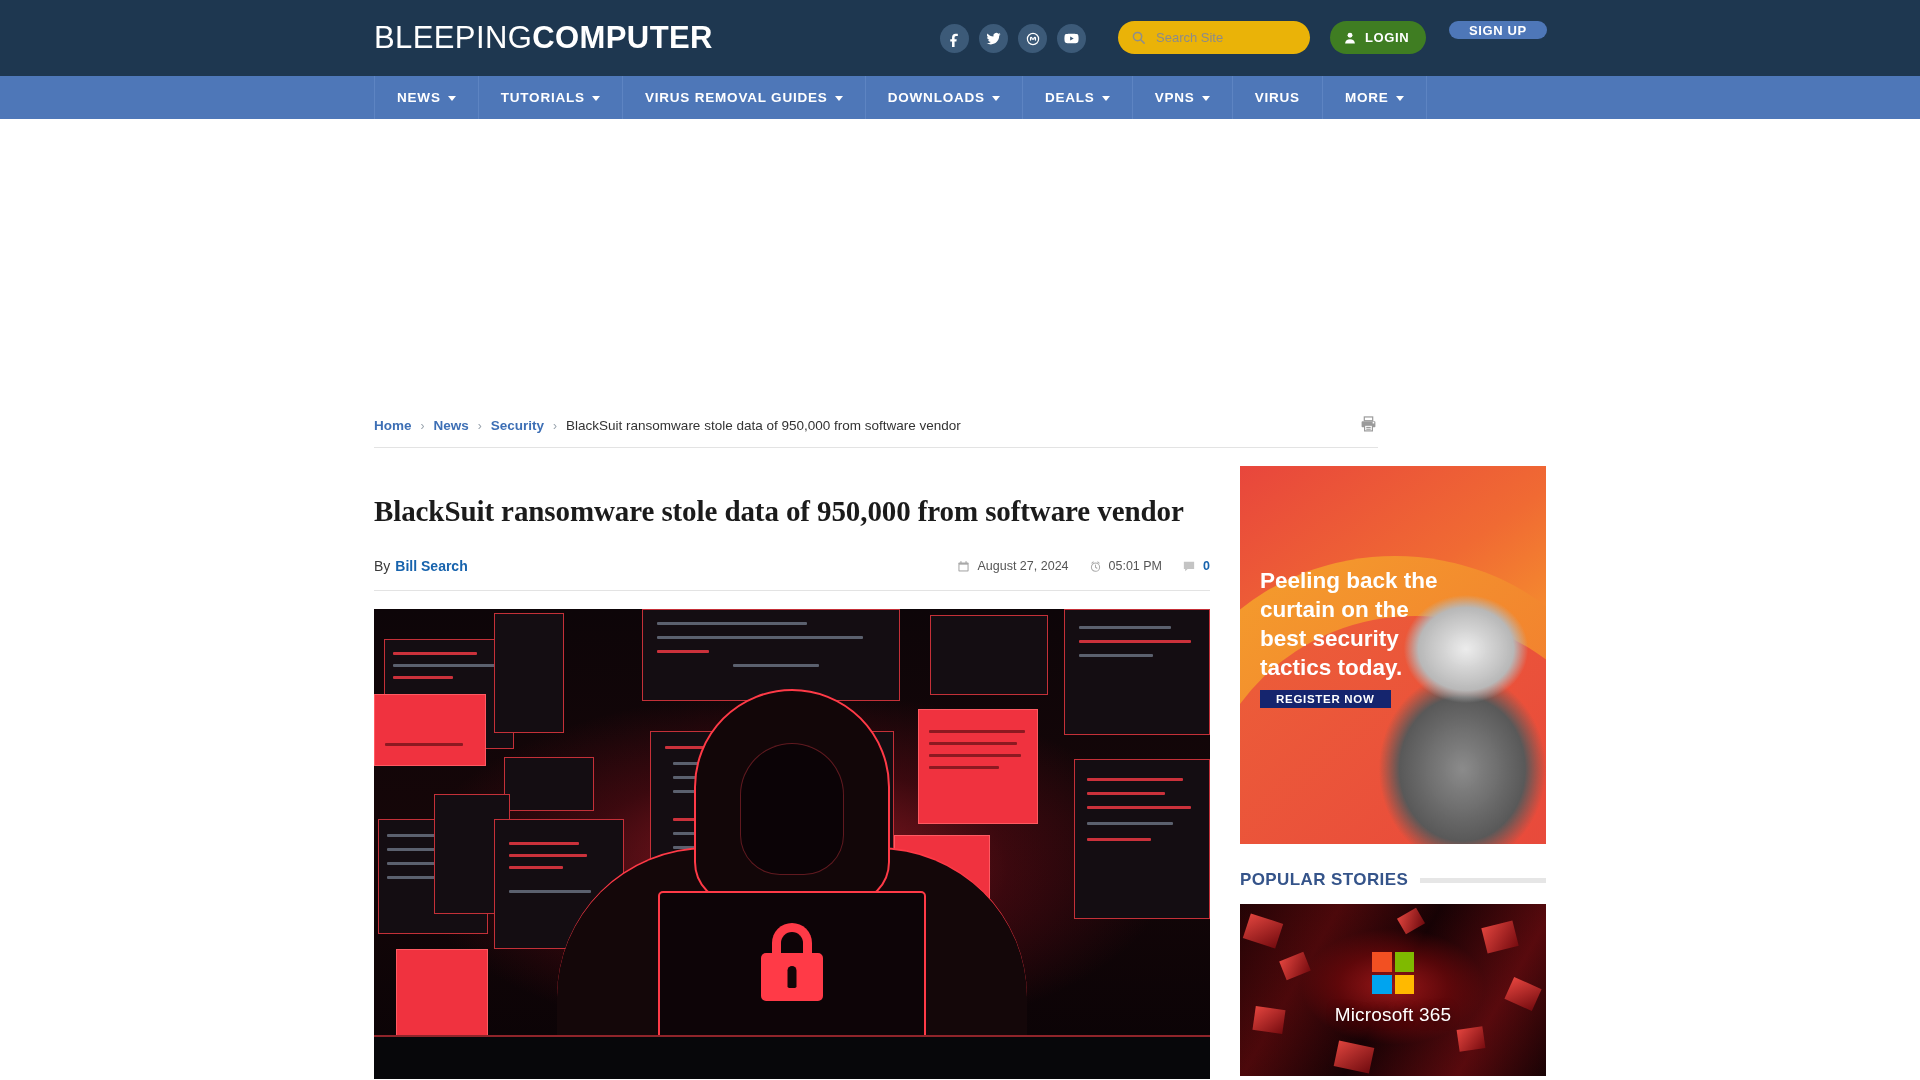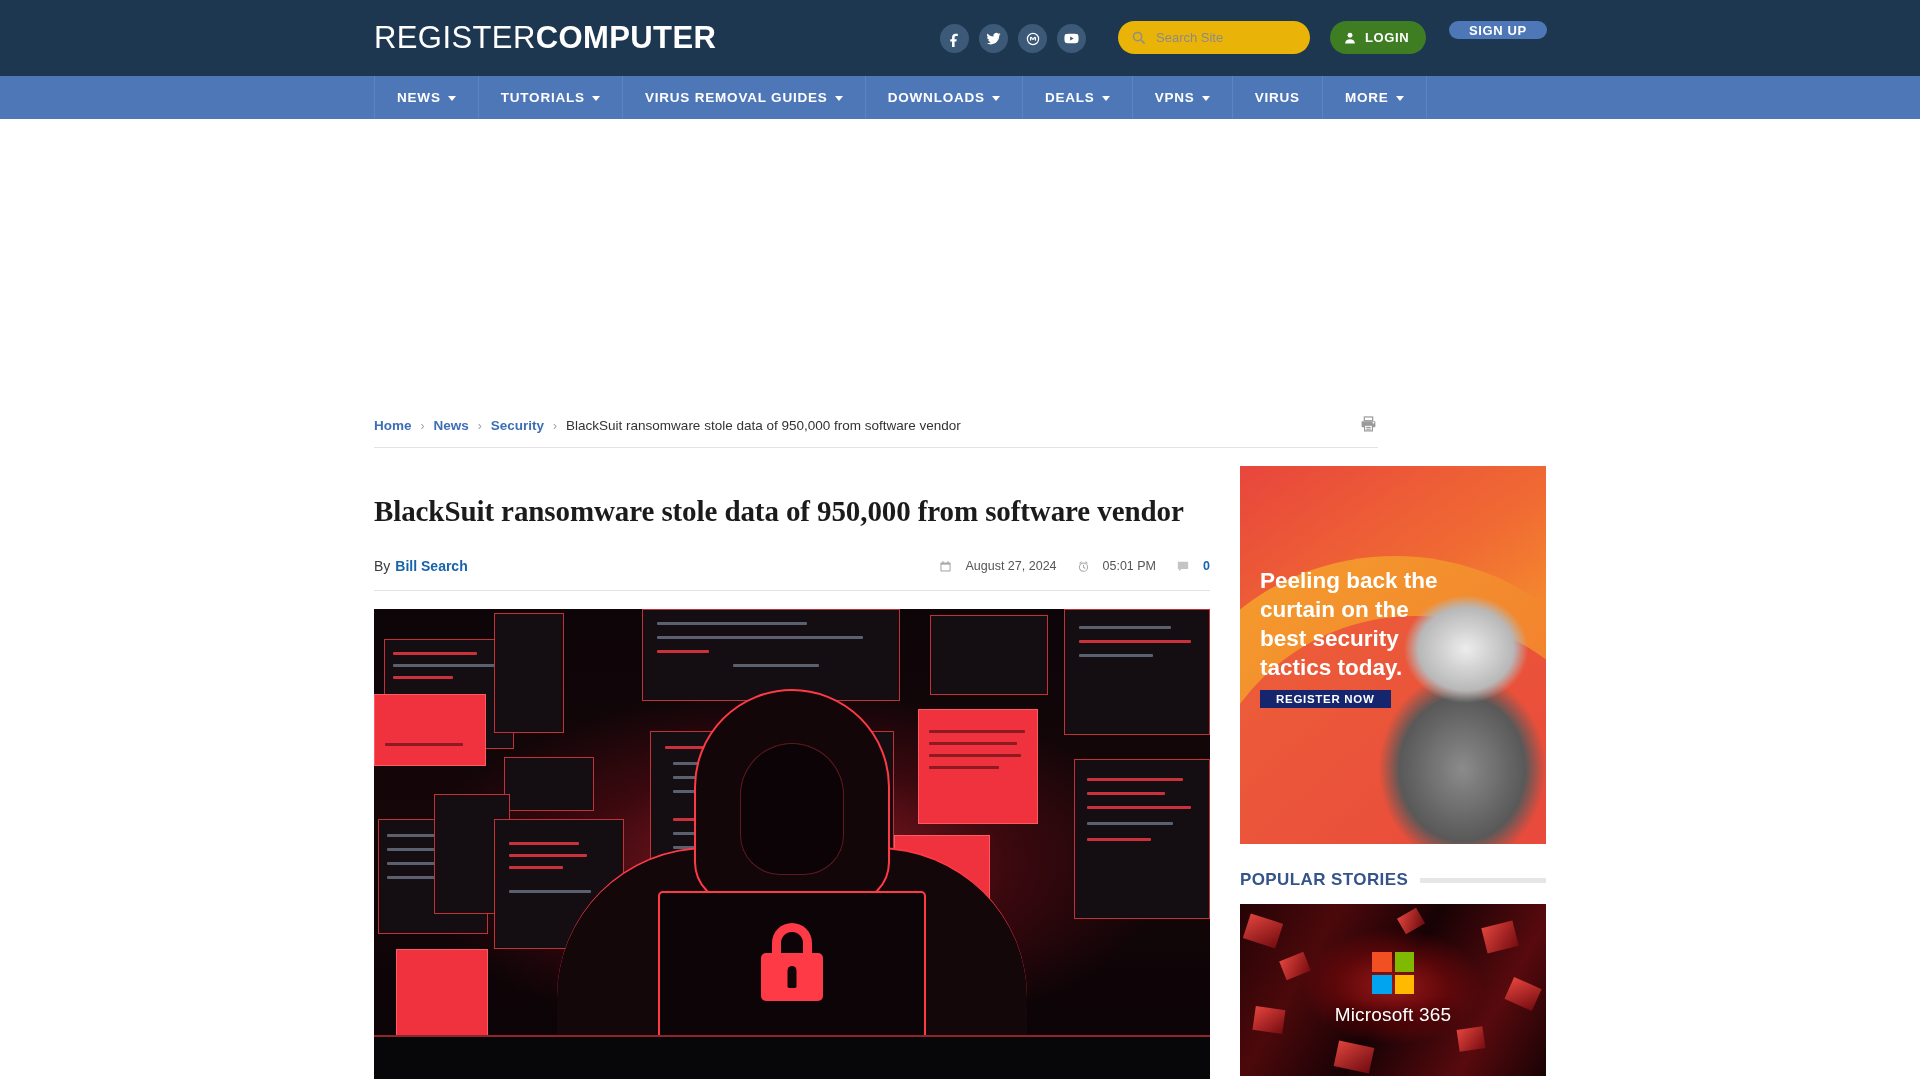--- a/index.html
+++ b/index.html
@@ -128,21 +128,21 @@
 
   .byline-row {
     display: flex; align-items: center; justify-content: space-between;
     margin-top: 28px; padding-bottom: 16px;
     border-bottom: 1px solid #e3e3e3;
     font-size: 14px; color: #3a3a3a;
   }
   .byline-left { display: flex; align-items: center; gap: 5px; }
   .byline-left .author { color: #1763ad; font-weight: bold; cursor: pointer; }
   .byline-right { display: flex; align-items: center; gap: 20px; color: #555; font-size: 12.5px; }
-  .meta { display: flex; align-items: flex-end; gap: 13px; }
+  .meta { display: flex; align-items: flex-end; gap: 7px; }
   .meta .cnum { color: #1763ad; font-weight: bold; font-size: 12.5px; }
 
   
   .hero {
     margin-top: 18px;
     width: 836px; height: 470px;
     position: relative; overflow: hidden;
     background: #0a0406;
   }
   .hero .glow {
@@ -300,21 +300,21 @@
     color: #fff; font-size: 19px; letter-spacing: 0.2px;
     text-shadow: 0 0 9px rgba(0,0,0,0.6);
   }
 </style>
 </head>
 <body>
 
 <div class="topbar">
 
   <div class="logo">
-    <span class="thin">REGISTER</span><span class="bold">COMPUTER</span>
+    <span class="thin">BLEEPING</span><span class="bold">COMPUTER</span>
   </div>
 
   <div class="socials">
     <div class="soc">
       <svg width="17" height="17" viewBox="0 0 24 24" fill="#fff">
           <path d="M14.5 8.5h2.2V5.6c-.4-.05-1.7-.17-3.2-.17-3.2 0-5 1.95-5 5.5V13H6v3.3h2.5V24h3.6v-7.7h2.6l.4-3.3h-3V11.2c0-1.6.45-2.7 2.4-2.7z"></path>
         </svg>
     </div>
     <div class="soc">
       <svg width="17" height="17" viewBox="0 0 24 24" fill="#fff">

